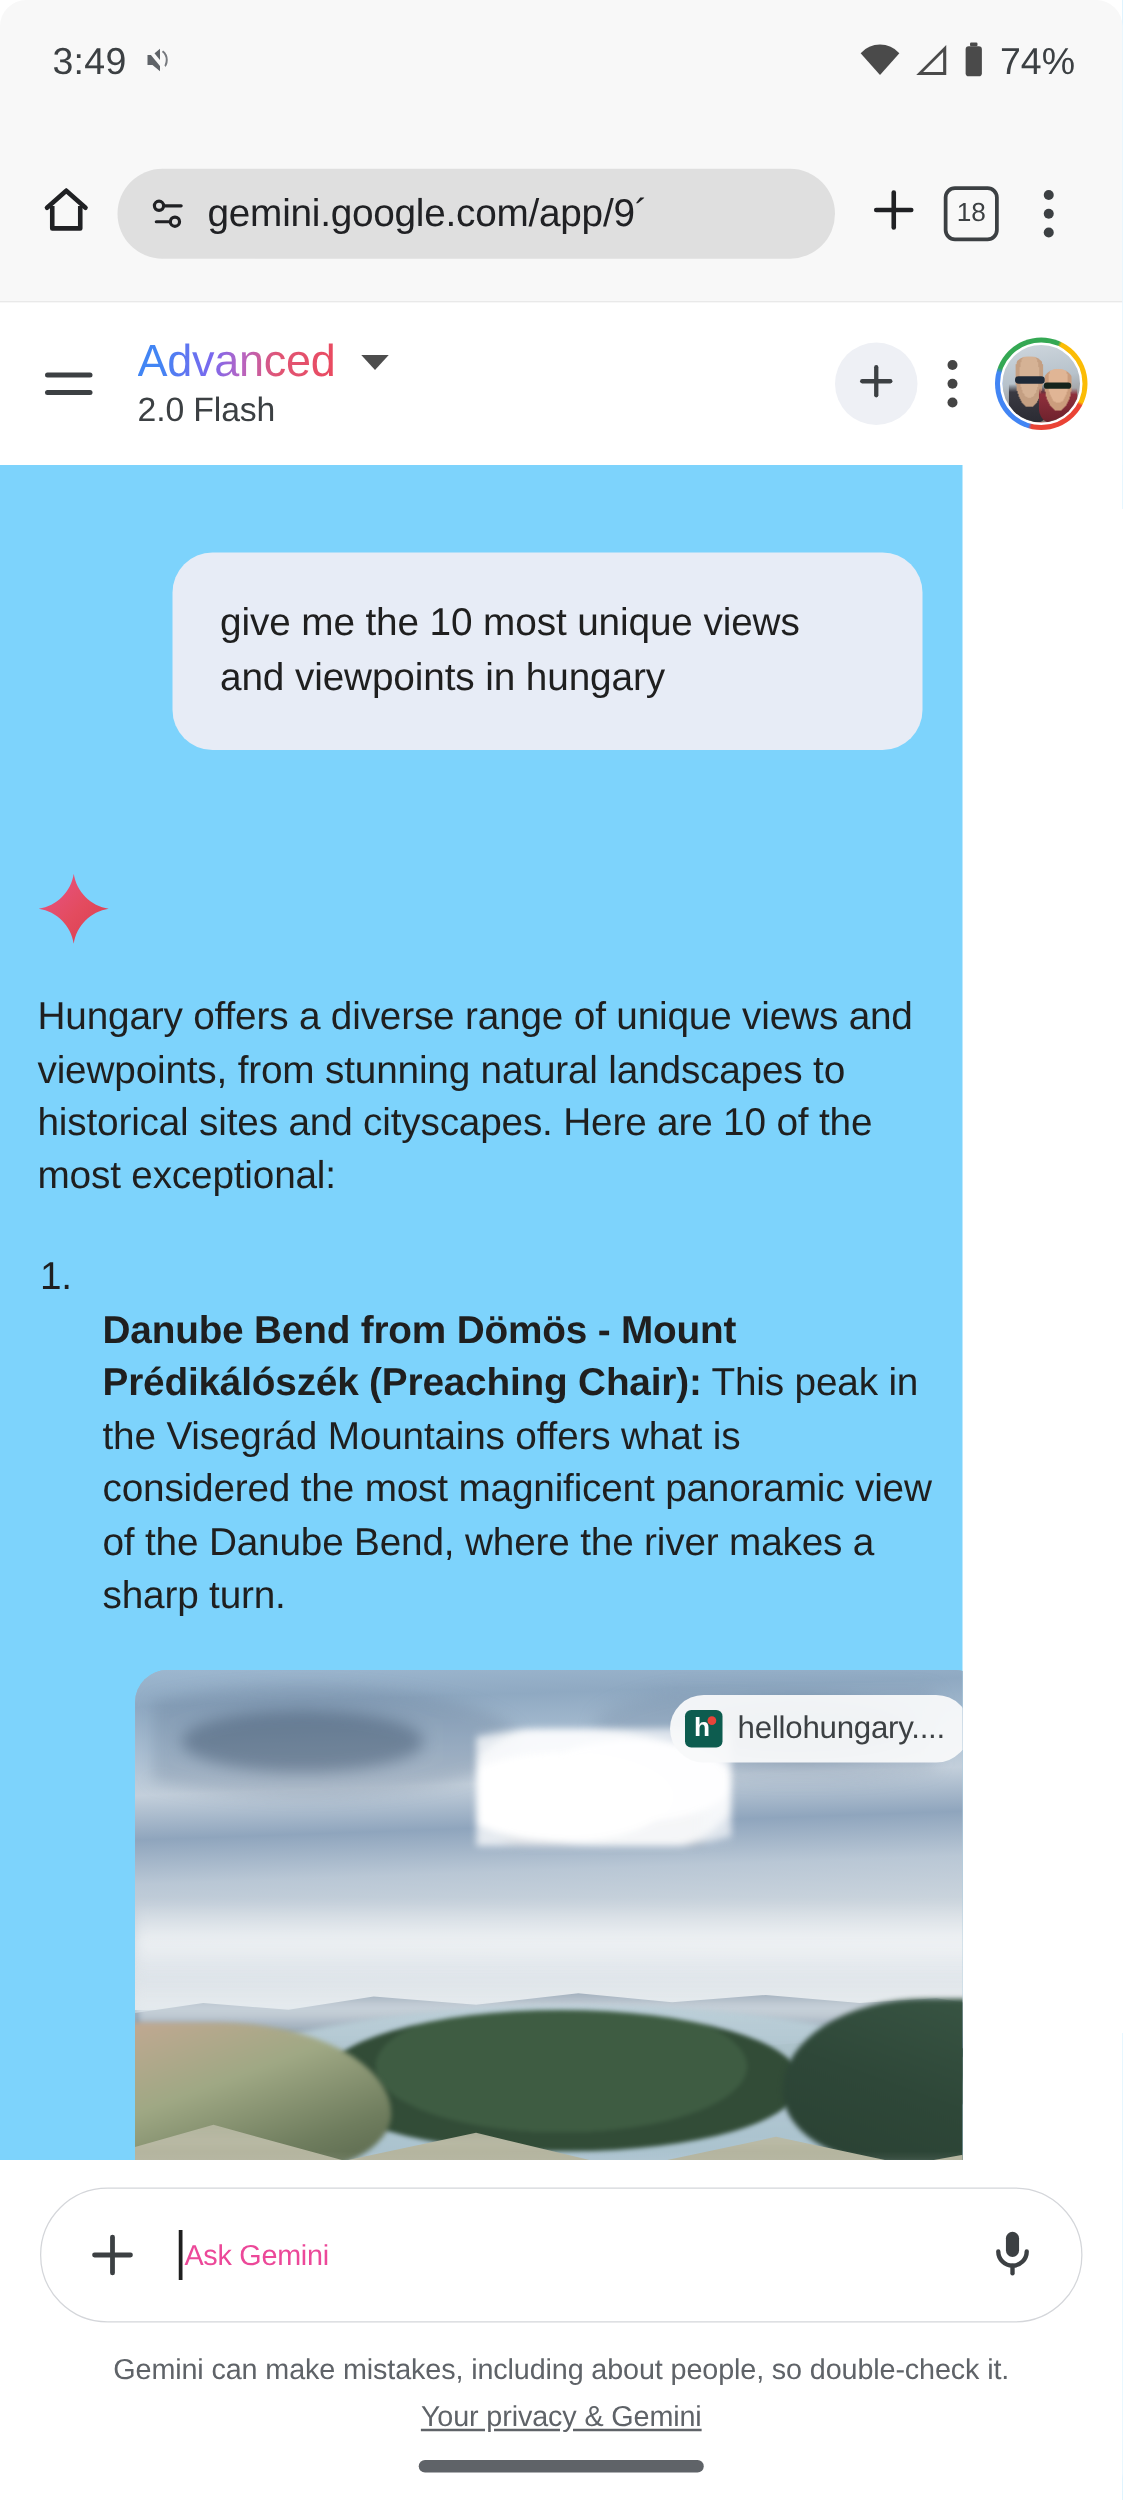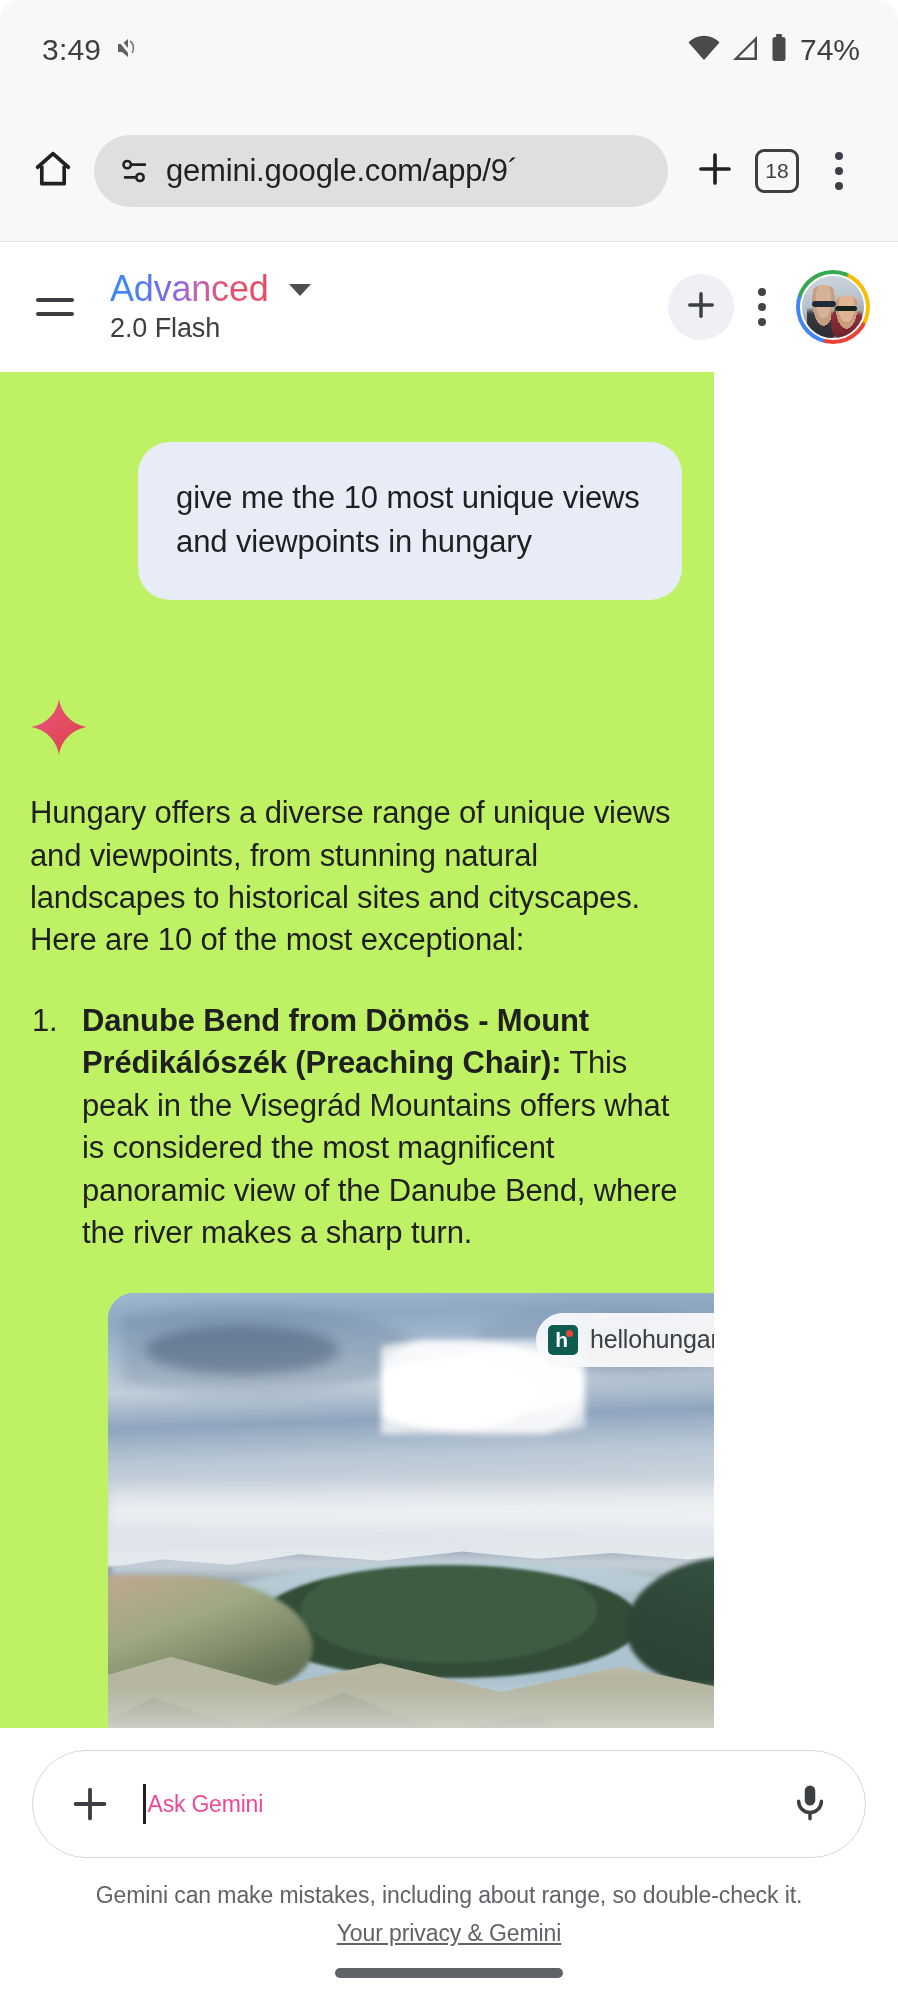--- a/index.html
+++ b/index.html
@@ -217,24 +217,24 @@
   .av-hair {
     position:absolute; right: 2%; bottom: 14%; width: 54%; height: 34%;
     background: #2a1d17; border-radius: 50% 50% 0 0;
     z-index: -1;
   }
 
   
   .chat {
     position: absolute;
     top: 372px; left: 0;
-    width: 714px;
+    width: 770px;
     height: 1358px;
     overflow: hidden;
-    background: #bef264;
+    background: #7dd3fc;
   }
 
   .user-bubble {
     margin: 70px 32px 0 138px;
     background: #e7ecf6;
     border-radius: 32px;
     padding: 34px 40px 36px 38px;
     font-size: 31px;
     line-height: 1.42;
     color: #1f1f1f;
@@ -260,21 +260,21 @@
     margin: 38px 22px 0 30px;
   }
   .li {
     display: flex;
     font-size: 31px;
     line-height: 1.37;
     color: #1f1f1f;
     letter-spacing: -0.15px;
   }
   .li-num { flex: 0 0 auto; width: 52px; padding-left: 2px; }
-  .li-body { flex: 1 1 auto; }
+  .li-body { flex: 1 1 auto; margin-top: 43px; }
   .li-body b { font-weight: 700; }
 
   
   .img-card {
     margin: 38px 0 0 108px;
     width: 682px;
     height: 470px;
     border-radius: 26px;
     overflow: hidden;
     position: relative;
@@ -666,20 +666,20 @@
           <svg width="42" height="42" viewBox="0 0 24 24">
             <rect x="9" y="2.5" width="6" height="11.5" rx="3" fill="#3c4043"></rect>
             <path d="M5.5 11.5 a6.5 6.5 0 0 0 13 0" stroke="#3c4043" stroke-width="2" fill="none" stroke-linecap="round"></path>
             <line x1="12" y1="18" x2="12" y2="21.5" stroke="#3c4043" stroke-width="2" stroke-linecap="round"></line>
           </svg>
         </span>
       </span>
     </div>
 
     <div class="disclaimer">
-      <span>Gemini can make mistakes, including about range, so double-check it.</span><br>
+      <span>Gemini can make mistakes, including about people, so double-check it.</span><br>
       <span class="privacy-link">Your privacy &amp; Gemini</span>
     </div>
 
     <div class="navpill"></div>
   </div>
 
 </div>
 
 </body></html>

